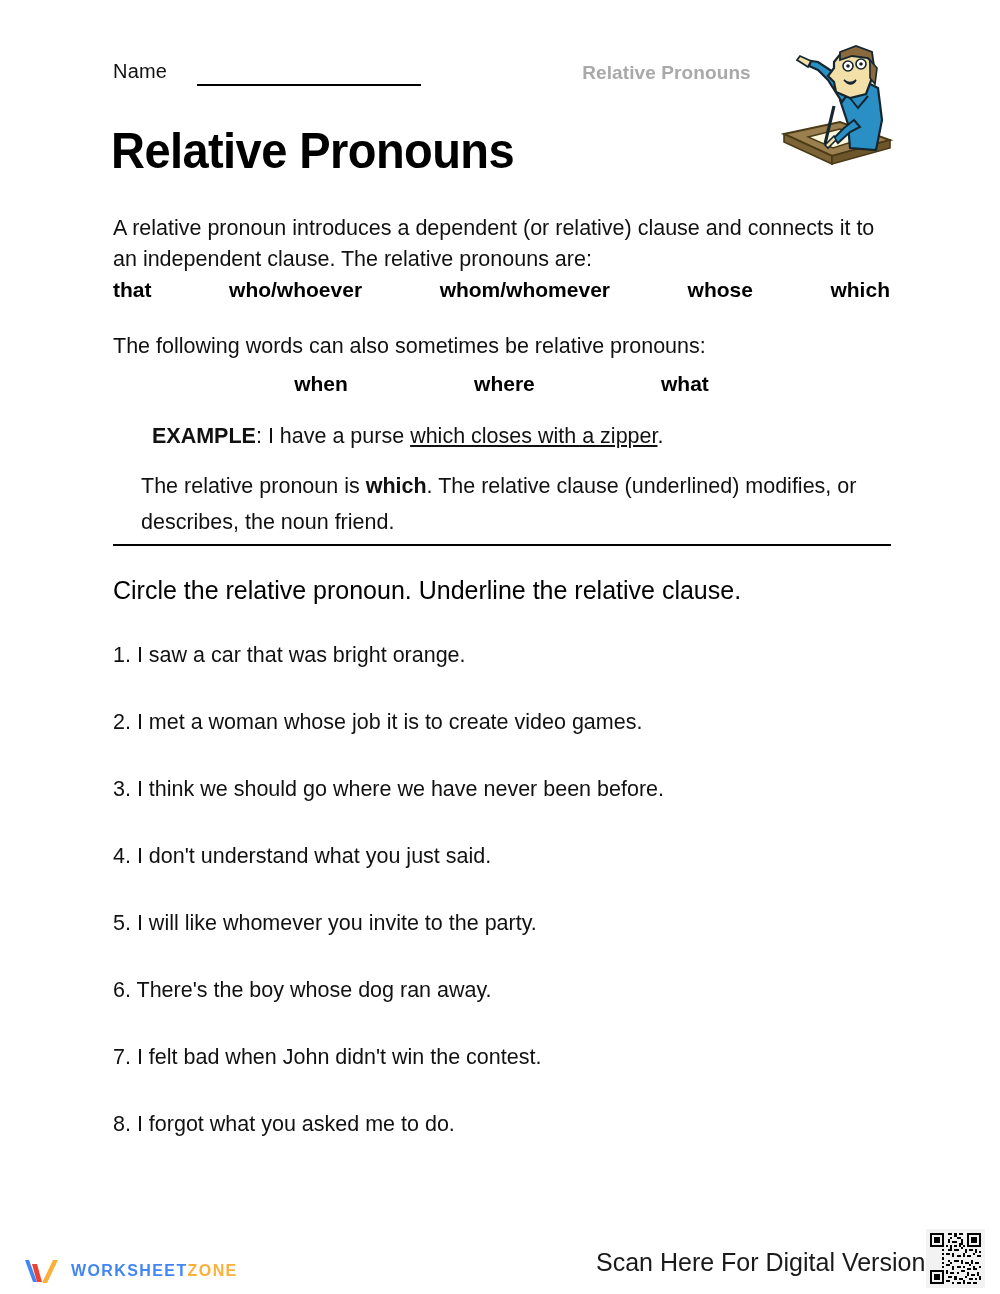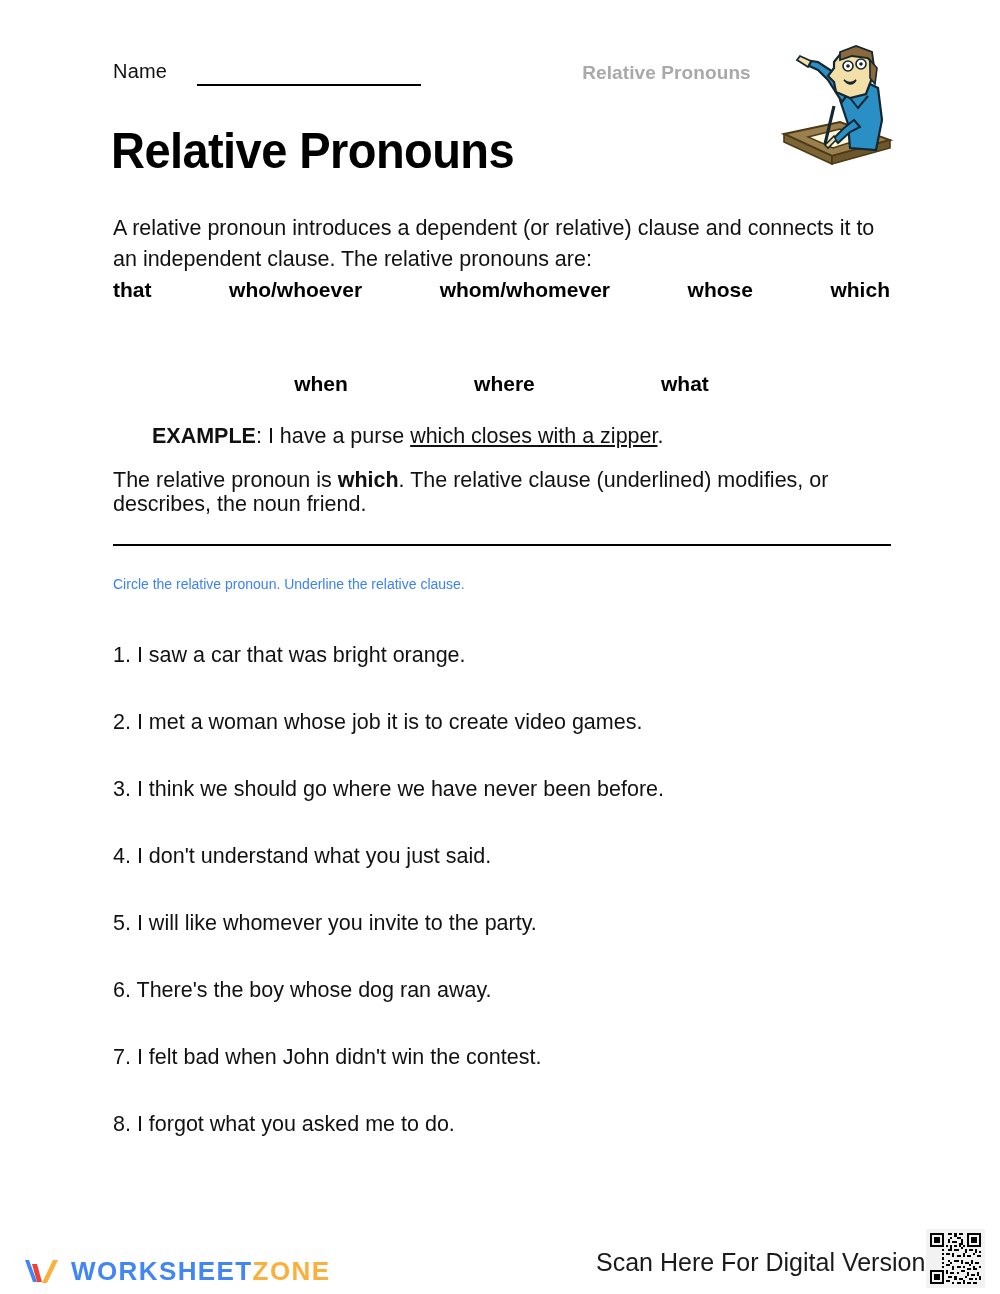--- a/index.html
+++ b/index.html
@@ -83,21 +83,21 @@
 
   
   .para {
     position: absolute;
     left: 113px;
     width: 780px;
     font-size: 21.5px;
     line-height: 31px;
     color: #111;
   }
-  .para.tight { line-height: 24px; }
+  .para.tight { line-height: 36px; margin-left: 28px; }
 
   .bold-row {
     position: absolute;
     left: 113px;
     width: 777px;
     display: flex;
     justify-content: space-between;
     font-size: 21px;
     font-weight: bold;
     color: #000;
@@ -128,22 +128,22 @@
     width: 778px;
     height: 0;
     border-top: 2.4px solid #000;
   }
 
   
   .instruction {
     position: absolute;
     left: 113px;
     top: 576px;
-    font-size: 14px;
-    color: #3b82f6;
+    font-size: 25px;
+    color: #000000;
     white-space: nowrap;
     text-align: center;
   }
   .q-list {
     position: absolute;
     left: 113px;
     top: 643px;
     width: 790px;
   }
   .q-item {
@@ -158,21 +158,21 @@
   .footer-logo {
     position: absolute;
     left: 22px;
     top: 1253px;
     height: 36px;
     display: flex;
     align-items: center;
   }
   .logo-mark { width: 40px; height: 32px; margin-right: 9px; }
   .logo-text {
-    font-size: 26px;
+    font-size: 16px;
     font-weight: bold;
     letter-spacing: 1.4px;
   }
   .logo-text .w1 { color: #4285f4; }
   .logo-text .w2 { color: #fbb03b; }
 
   .scan-text {
     position: absolute;
     left: 596px;
     top: 1248px;
@@ -244,20 +244,21 @@
   <div class="para" style="top:213px;">A relative pronoun introduces a dependent (or relative) clause and connects it to an independent clause. The relative pronouns are:</div>
 
   <div class="bold-row" style="top:278px;text-align:center;">
     <span>that</span>
     <span>who/whoever</span>
     <span>whom/whomever</span>
     <span>whose</span>
     <span>which</span>
   </div>
 
+  <div class="para" style="top:331px;">The following words can also sometimes be relative pronouns:</div>
 
   <div class="bold-row centered" style="top:372px;">
     <span>when</span>
     <span>where</span>
     <span>what</span>
   </div>
 
   <div class="example-line">
     <b>EXAMPLE</b><span>: </span><span>I have a purse </span><span class="u">which closes with a zipper</span><span>.</span>
   </div>

